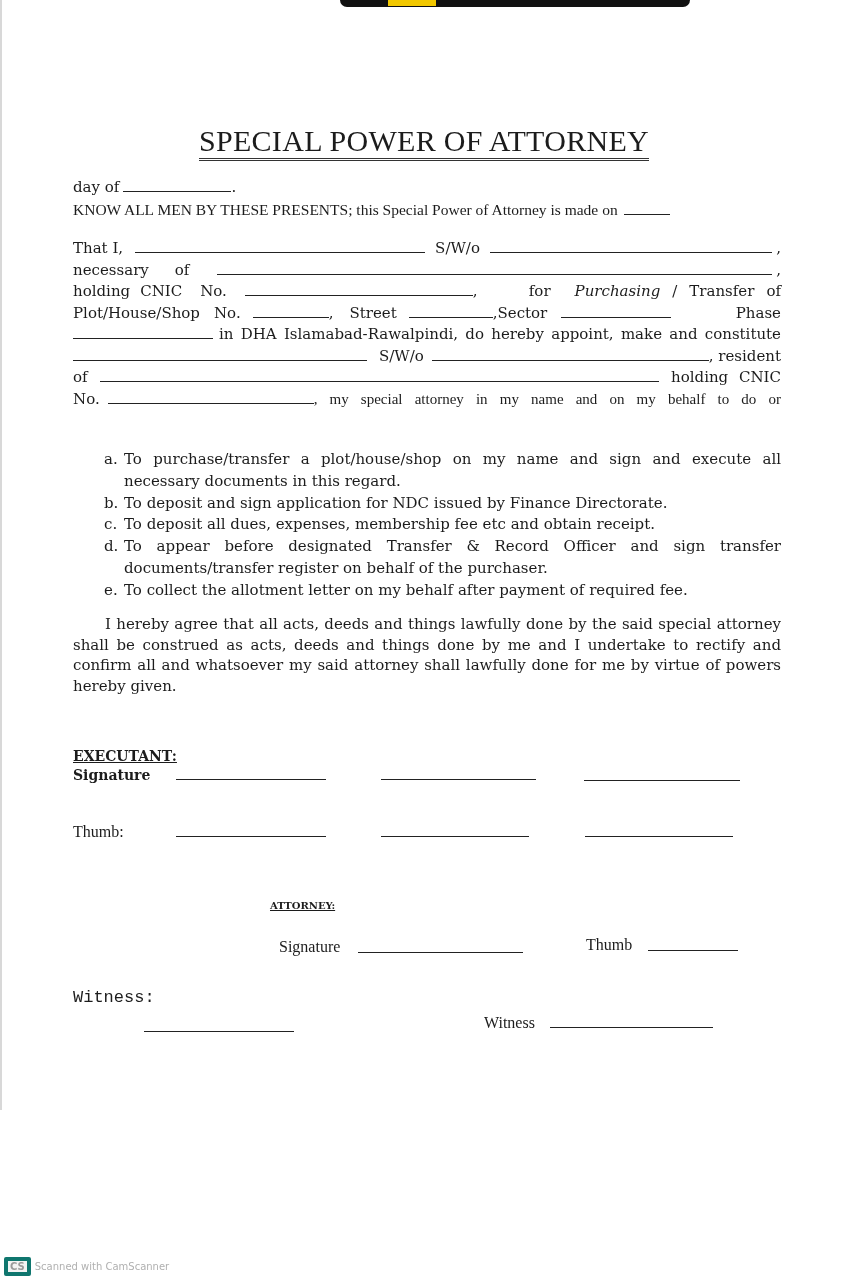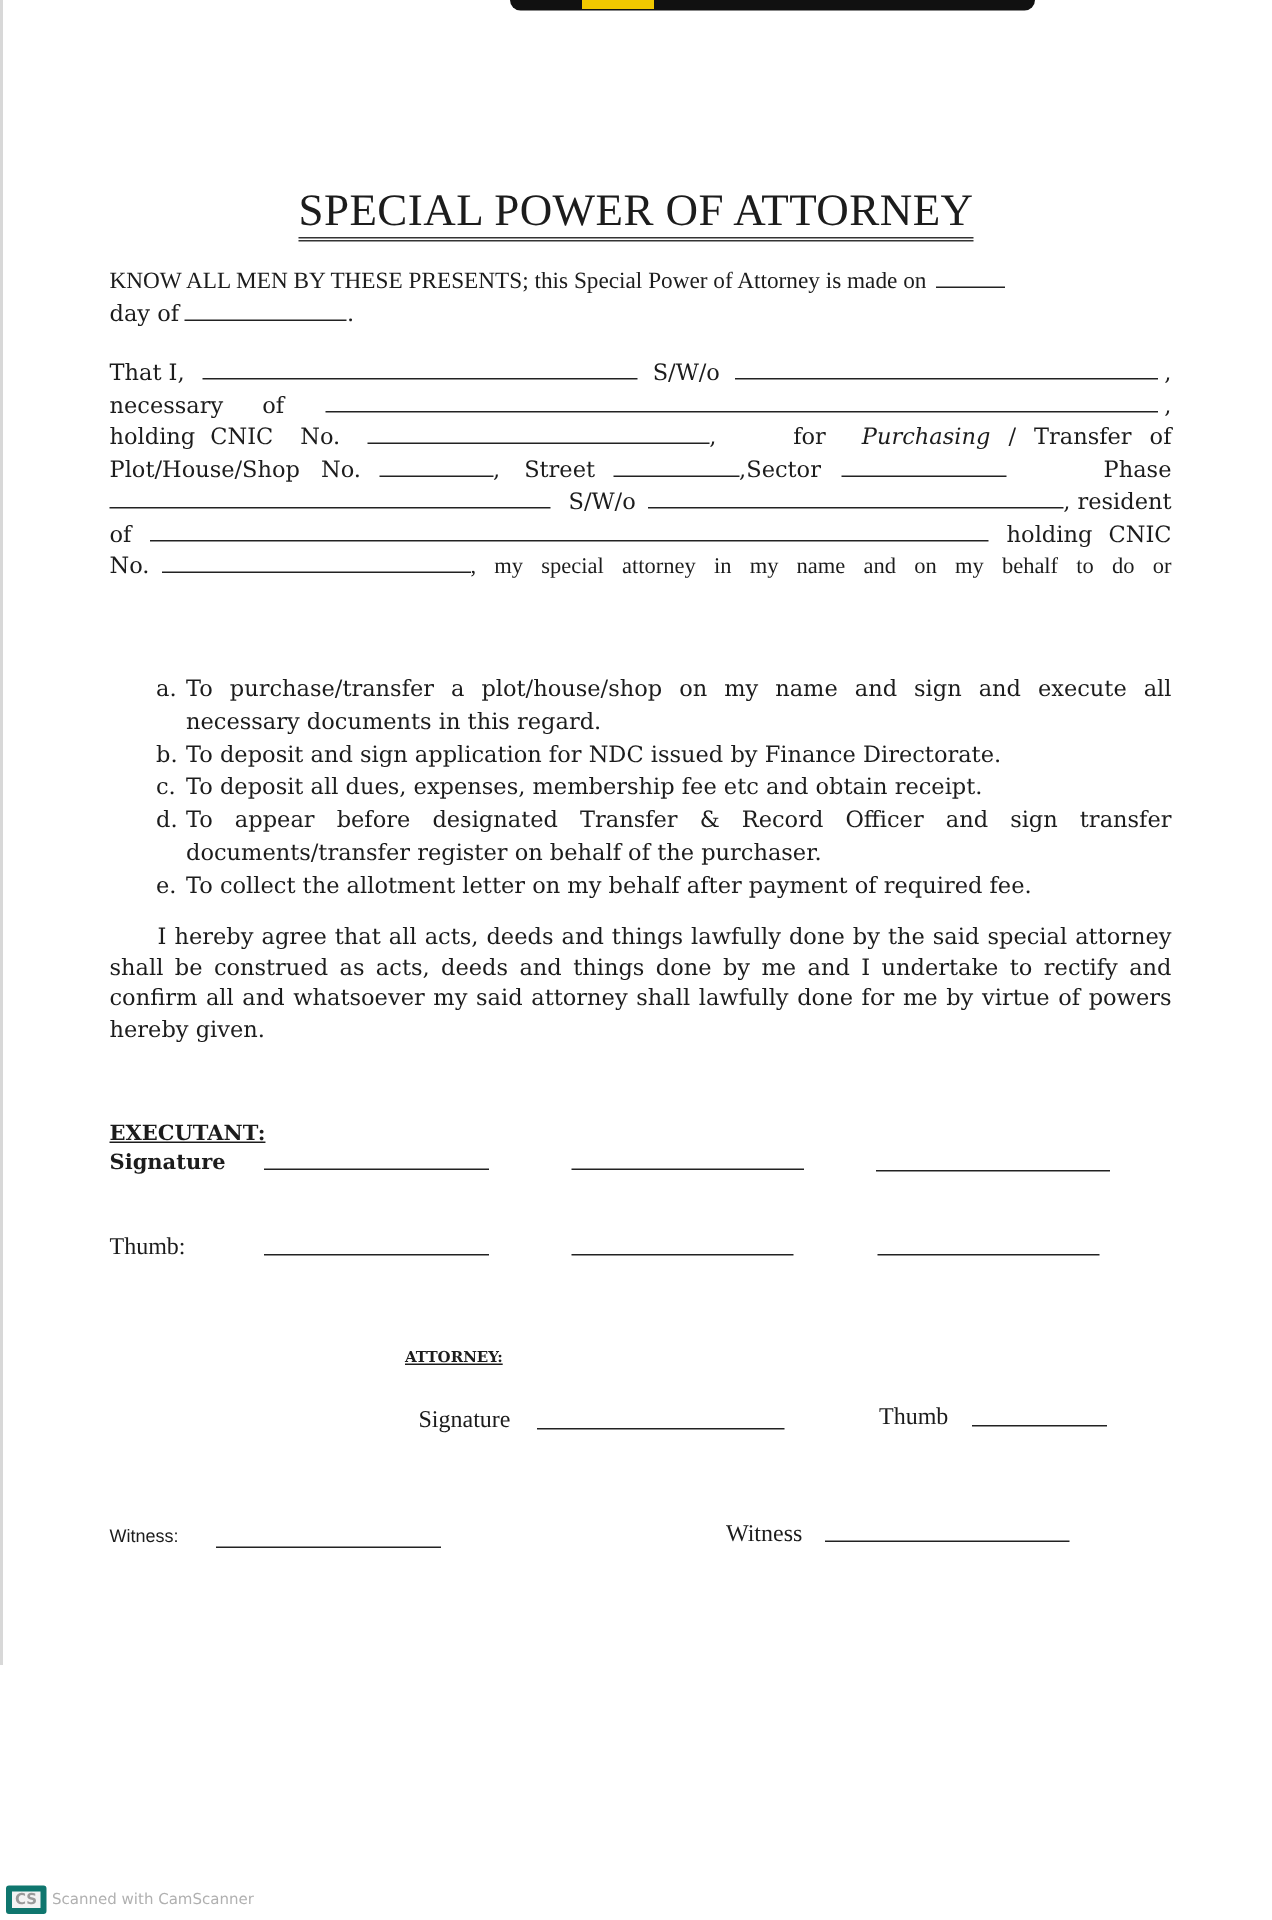--- a/index.html
+++ b/index.html
@@ -44,27 +44,27 @@
 
 <div class="topbar">
     <div class="yellow"></div>
   </div>
 <div class="leftedge"></div>
 
 <div class="title"><span>SPECIAL POWER OF ATTORNEY</span></div>
 
 <div class="para" style="top:177px;">
   <div class="row">
-    <span style="font-family:'Liberation Serif',serif;font-size:15.5px;">KNOW ALL MEN BY THESE PRESENTS; this Special Power of Attorney is made on</span>
-    <span class="blank" style="width:46px;margin-left:6px;"></span>
-  </div>
-  <div class="row">
     <span>day of</span>
     <span class="blank" style="width:108px;margin-left:4px;"></span>
     <span>.</span>
+  </div>
+  <div class="row">
+    <span style="font-family:'Liberation Serif',serif;font-size:15.5px;">KNOW ALL MEN BY THESE PRESENTS; this Special Power of Attorney is made on</span>
+    <span class="blank" style="width:46px;margin-left:6px;"></span>
   </div>
 </div>
 
 <div class="para" style="top:238px;">
   <div class="row">
     <span>That I,</span>
     <span class="blank" style="width:290px;margin:0 10px 0 12px;"></span>
     <span>S/W/o</span>
     <span class="fill" style="margin-left:10px;"></span>
     <span>,</span>
@@ -93,20 +93,24 @@
     <span style="margin-left:14px;">No.</span>
     <span class="blank" style="width:76px;margin-left:12px;"></span>
     <span>,</span>
     <span style="margin-left:16px;">Street</span>
     <span class="blank" style="width:84px;margin-left:12px;"></span>
     <span>,</span>
     <span style="margin-left:0;">Sector</span>
     <span class="blank" style="width:110px;margin-left:14px;"></span>
     <span class="sp"></span>
     <span>Phase</span>
+  </div>
+  <div class="row">
+    <span class="blank" style="width:140px;"></span>
+    <span style="margin-left:6px;flex:1;text-align:justify;text-align-last:justify;">in DHA Islamabad-Rawalpindi, do hereby appoint, make and constitute</span>
   </div>
   <div class="row">
     <span class="blank" style="width:294px;"></span>
     <span style="margin-left:12px;">S/W/o</span>
     <span class="fill" style="margin-left:8px;margin-right:0;"></span>
     <span>, resident</span>
   </div>
   <div class="row">
     <span>of</span>
     <span class="fill" style="margin-left:12px;margin-right:12px;"></span>
@@ -153,21 +157,21 @@
 <div class="sigline" style="left:176px;top:836px;width:150px;"></div>
 <div class="sigline" style="left:381px;top:836px;width:148px;"></div>
 <div class="sigline" style="left:585px;top:836px;width:148px;"></div>
 
 <div class="sig bold u" style="left:270px;top:900px;font-size:10px;">ATTORNEY:</div>
 <div class="sig" style="left:279px;top:938px;font-family:'Liberation Serif',serif;font-size:16px;">Signature</div>
 <div class="sigline" style="left:358px;top:952px;width:165px;"></div>
 <div class="sig" style="left:586px;top:936px;font-family:'Liberation Serif',serif;font-size:16px;">Thumb</div>
 <div class="sigline" style="left:648px;top:950px;width:90px;"></div>
 
-<div class="sig" style="left:73px;top:1017px;font-family:Liberation Sans, sans-serif;font-size:12px;">Witness:</div>
+<div class="sig" style="left:73px;top:988px;font-family:Liberation Mono, monospace;font-size:17px;">Witness:</div>
 <div class="sigline" style="left:144px;top:1031px;width:150px;"></div>
 <div class="sig" style="left:484px;top:1014px;font-family:'Liberation Serif',serif;font-size:16px;">Witness</div>
 <div class="sigline" style="left:550px;top:1027px;width:163px;"></div>
 
 <div class="cs">
   <span class="logo">CS</span>
   <span>Scanned with CamScanner</span>
 </div>
 
 </body></html>

